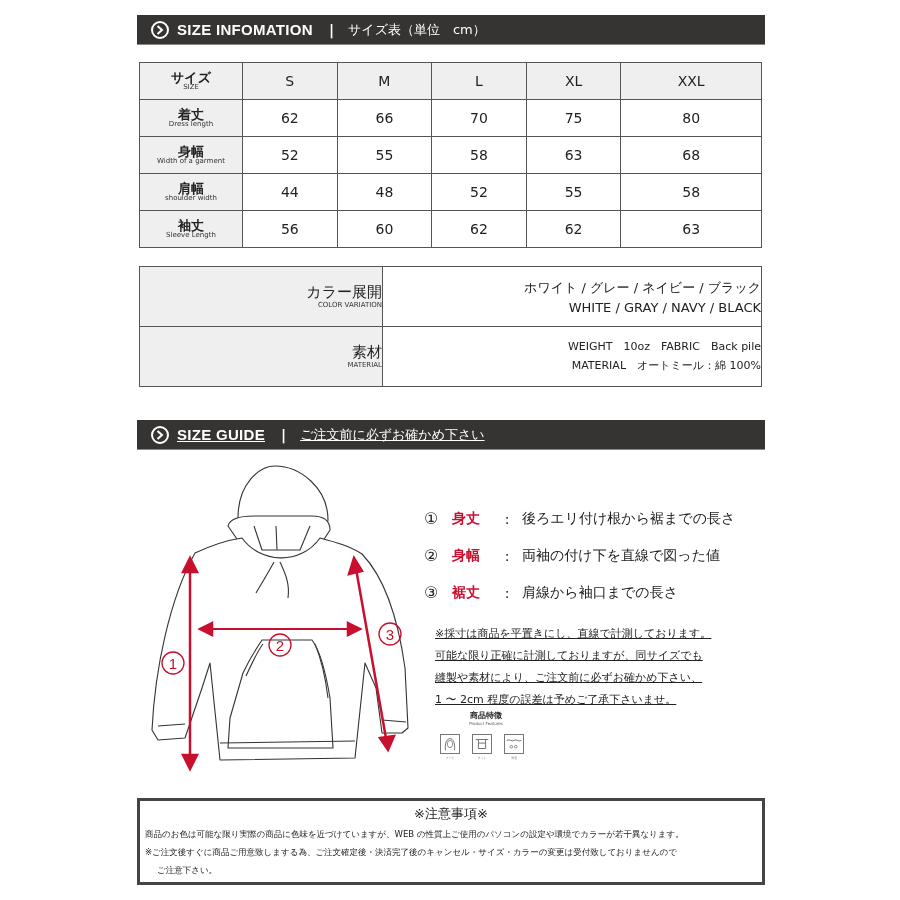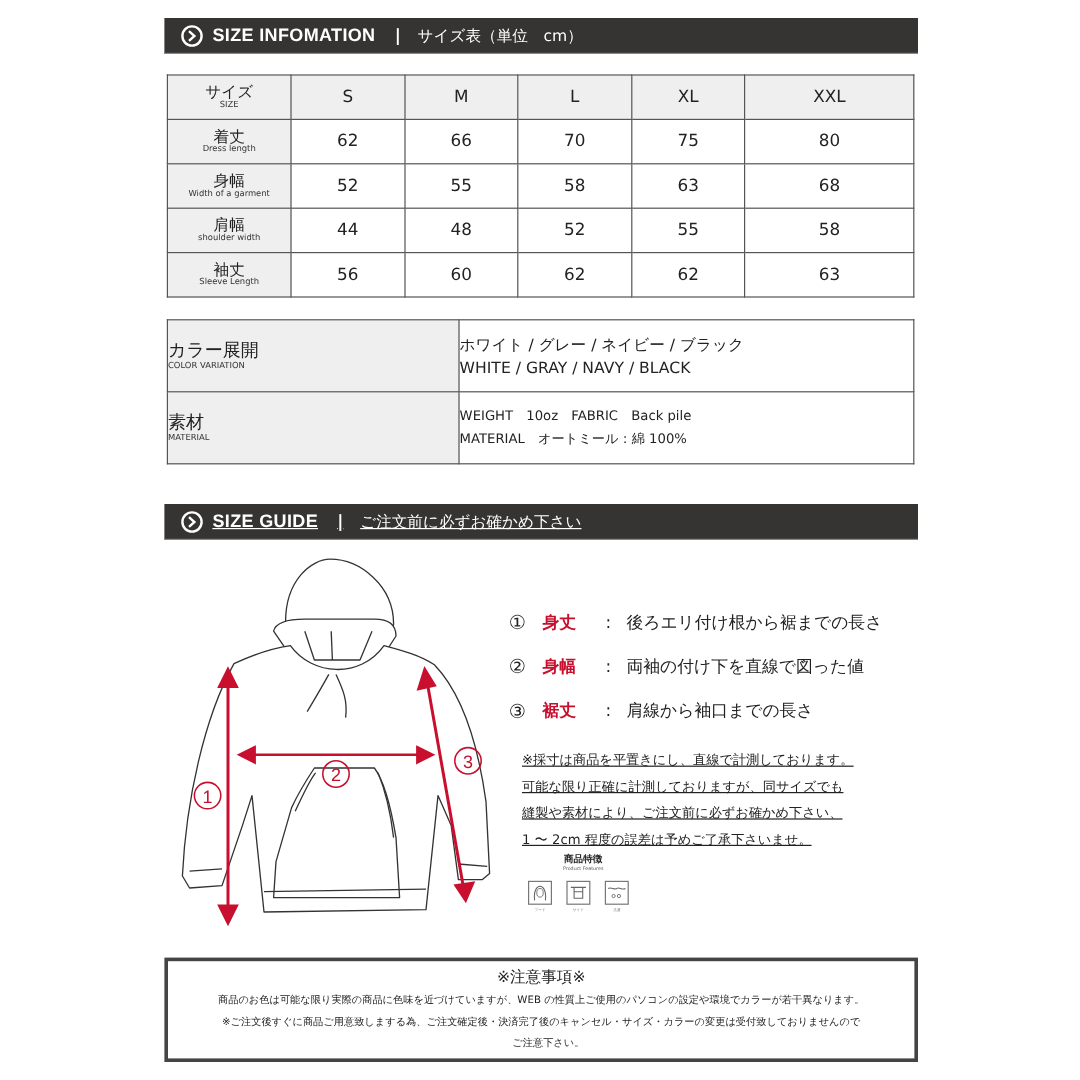--- a/index.html
+++ b/index.html
@@ -8,25 +8,25 @@
   .bar .chev { width: 18px; height: 18px; border: 2px solid #fff; border-radius: 50%; display: flex; align-items: center; justify-content: center; margin-right: 8px; }
   .bar .chev svg { width: 8px; height: 10px; }
   .bar .title { font-family: "Liberation Sans", sans-serif; font-weight: bold; font-size: 15px; letter-spacing: 0.3px; }
   .bar .sep { font-weight: bold; font-size: 14px; margin: 0 14px 0 16px; }
   .bar .sub { font-size: 13px; }
 
   table.size { position: absolute; left: 139px; top: 62px; width: 623px; border-collapse: collapse; }
   table.size td { border: 1px solid #555; height: 37px; text-align: center; font-size: 14px; color: #222; }
   table.size tr:first-child td { background: #efefef; }
   table.size td.lbl { background: #efefef; width: 103px; line-height: 1.05; }
-  table.size td.lbl .jp { font-size: 13px; display: block; }
+  table.size td.lbl .jp { font-size: 13px; display: block; font-weight: bold; }
   table.size td.lbl .en { font-size: 7px; display: block; color: #333; }
 
   table.info { position: absolute; left: 139px; top: 266px; width: 623px; border-collapse: collapse; }
-  table.info td { border: 1px solid #555; text-align: left; height: 60px; }
+  table.info td { border: 1px solid #555; text-align: right; height: 60px; padding-left: 34px; }
   table.info td.lbl { background: #efefef; width: 243px; line-height: 1.2; }
   table.info td.lbl .jp { font-size: 15px; display: block; }
   table.info td.lbl .en { font-size: 7px; display: block; color: #333; }
   table.info .line1 { font-size: 13px; display: block; }
   table.info .line2 { font-size: 13px; display: block; margin-top: 3px; }
   table.info .small { font-size: 11px; display: block; line-height: 1.7; }
 
   .diagram { position: absolute; left: 150px; top: 458px; width: 270px; height: 330px; }
 
   .points { position: absolute; left: 424px; top: 500px; }
@@ -41,21 +41,21 @@
   .features { position: absolute; left: 440px; top: 710px; width: 100px; }
   .features .ft { text-align: center; font-size: 8px; font-weight: bold; margin-left: -8px; }
   .features .fts { text-align: center; font-size: 4px; margin-left: -8px; color: #555; }
   .features .icons { display: flex; gap: 12px; margin-top: 8px; }
   .features .ic { width: 20px; }
   .features .ic .box { width: 20px; height: 20px; border: 1px solid #777; }
   .features .ic .cap { font-size: 3px; text-align: center; color: #777; margin-top: 2px; }
 
   .caution { position: absolute; left: 137px; top: 798px; width: 628px; height: 87px; border: 3px solid #444; padding: 4px 5px; }
   .caution .ct { text-align: center; font-size: 13px; margin-bottom: 2px; }
-  .caution .cl { font-size: 8.5px; line-height: 18px; color: #222; white-space: nowrap; text-align: center; }
+  .caution .cl { font-size: 8.5px; line-height: 18px; color: #222; white-space: nowrap; }
   .caution .indent { padding-left: 12px; }
 </style>
 </head>
 <body>
 
 <div class="bar" style="top:15px;">
   <span class="chev">
     <svg viewBox="0 0 8 10">
         <polyline points="1.5,1 6,5 1.5,9" fill="none" stroke="#fff" stroke-width="2"></polyline>
       </svg>

